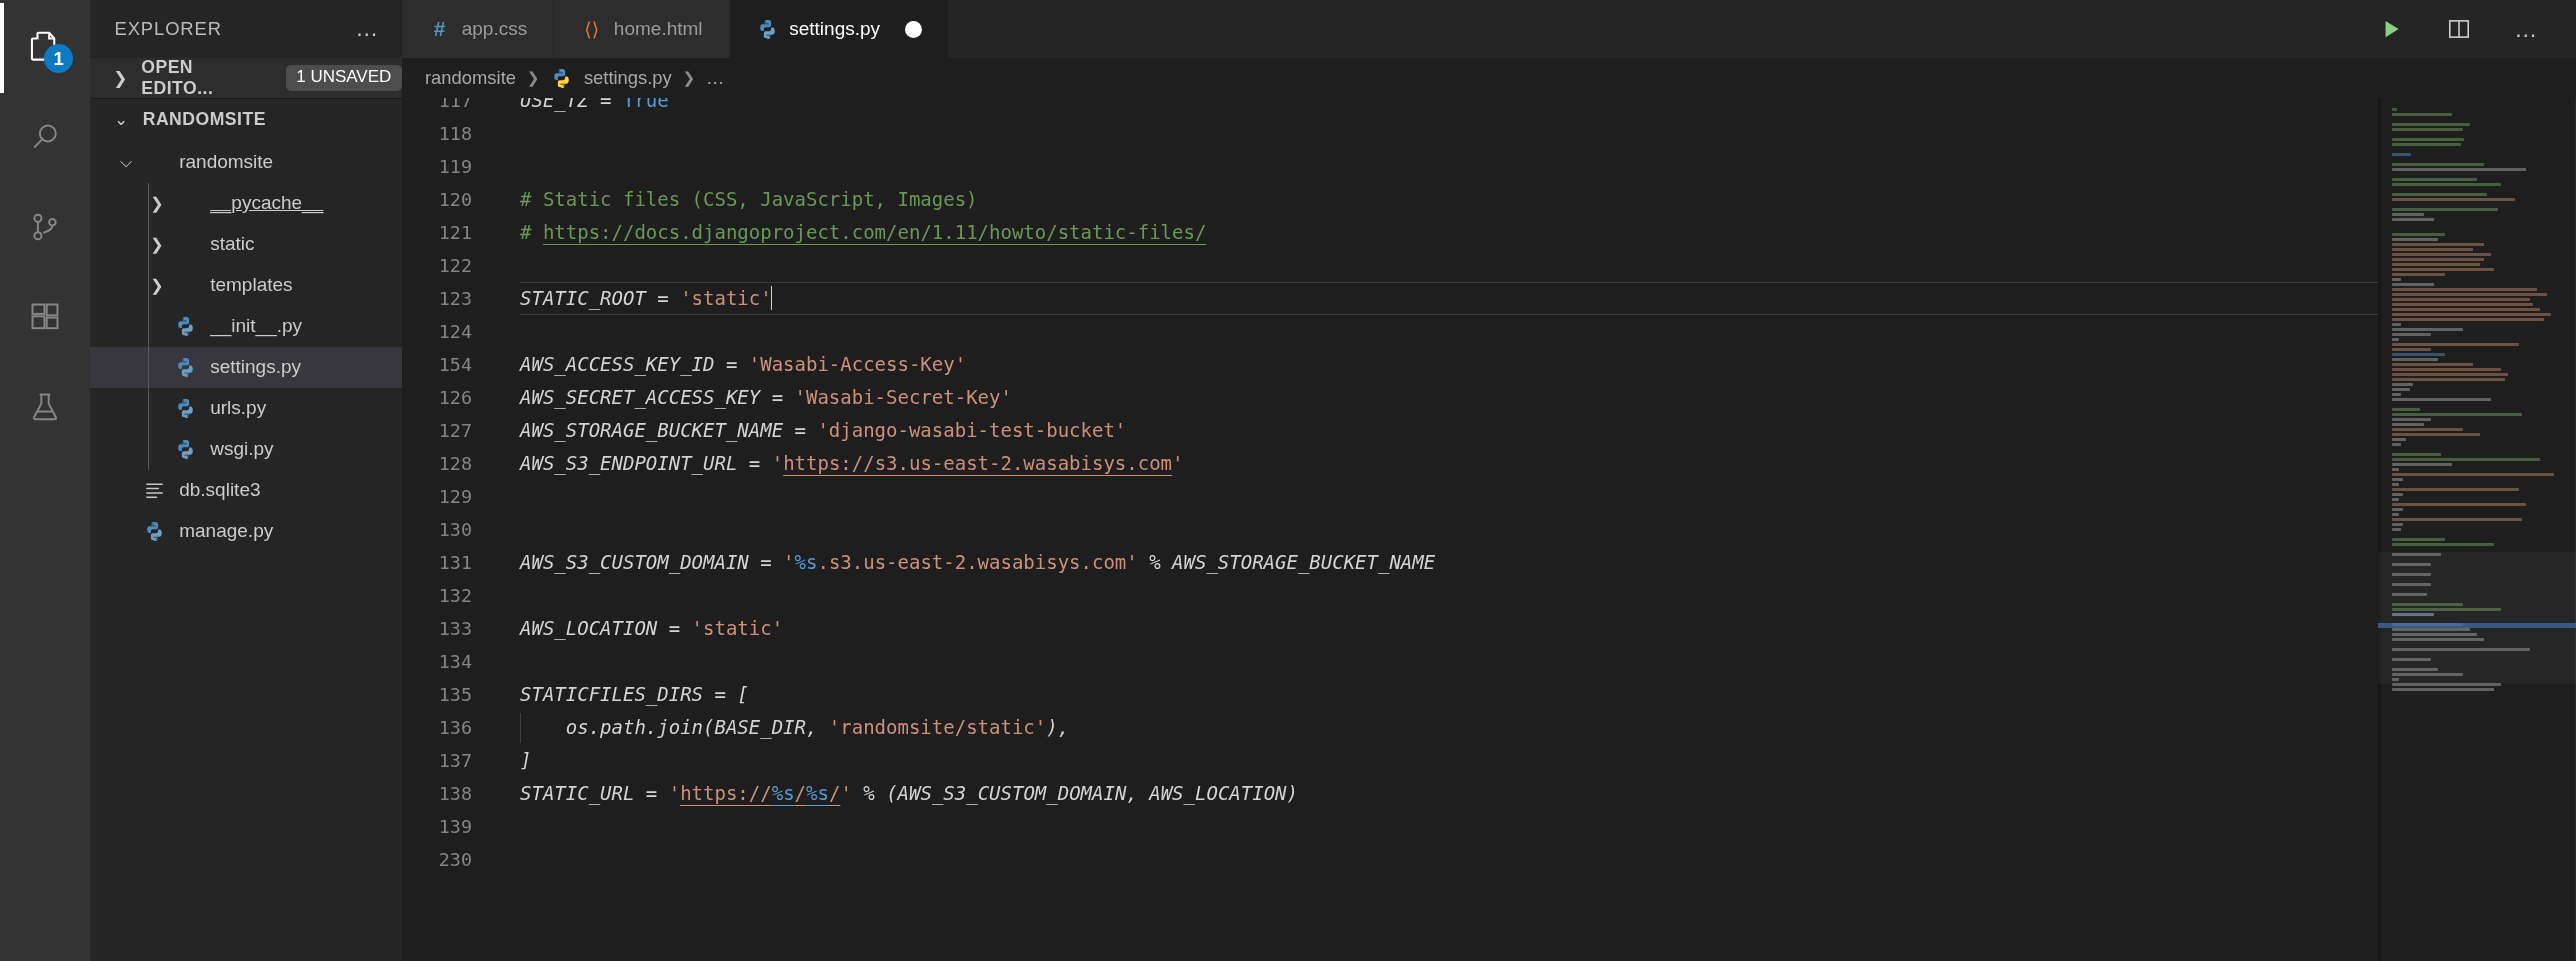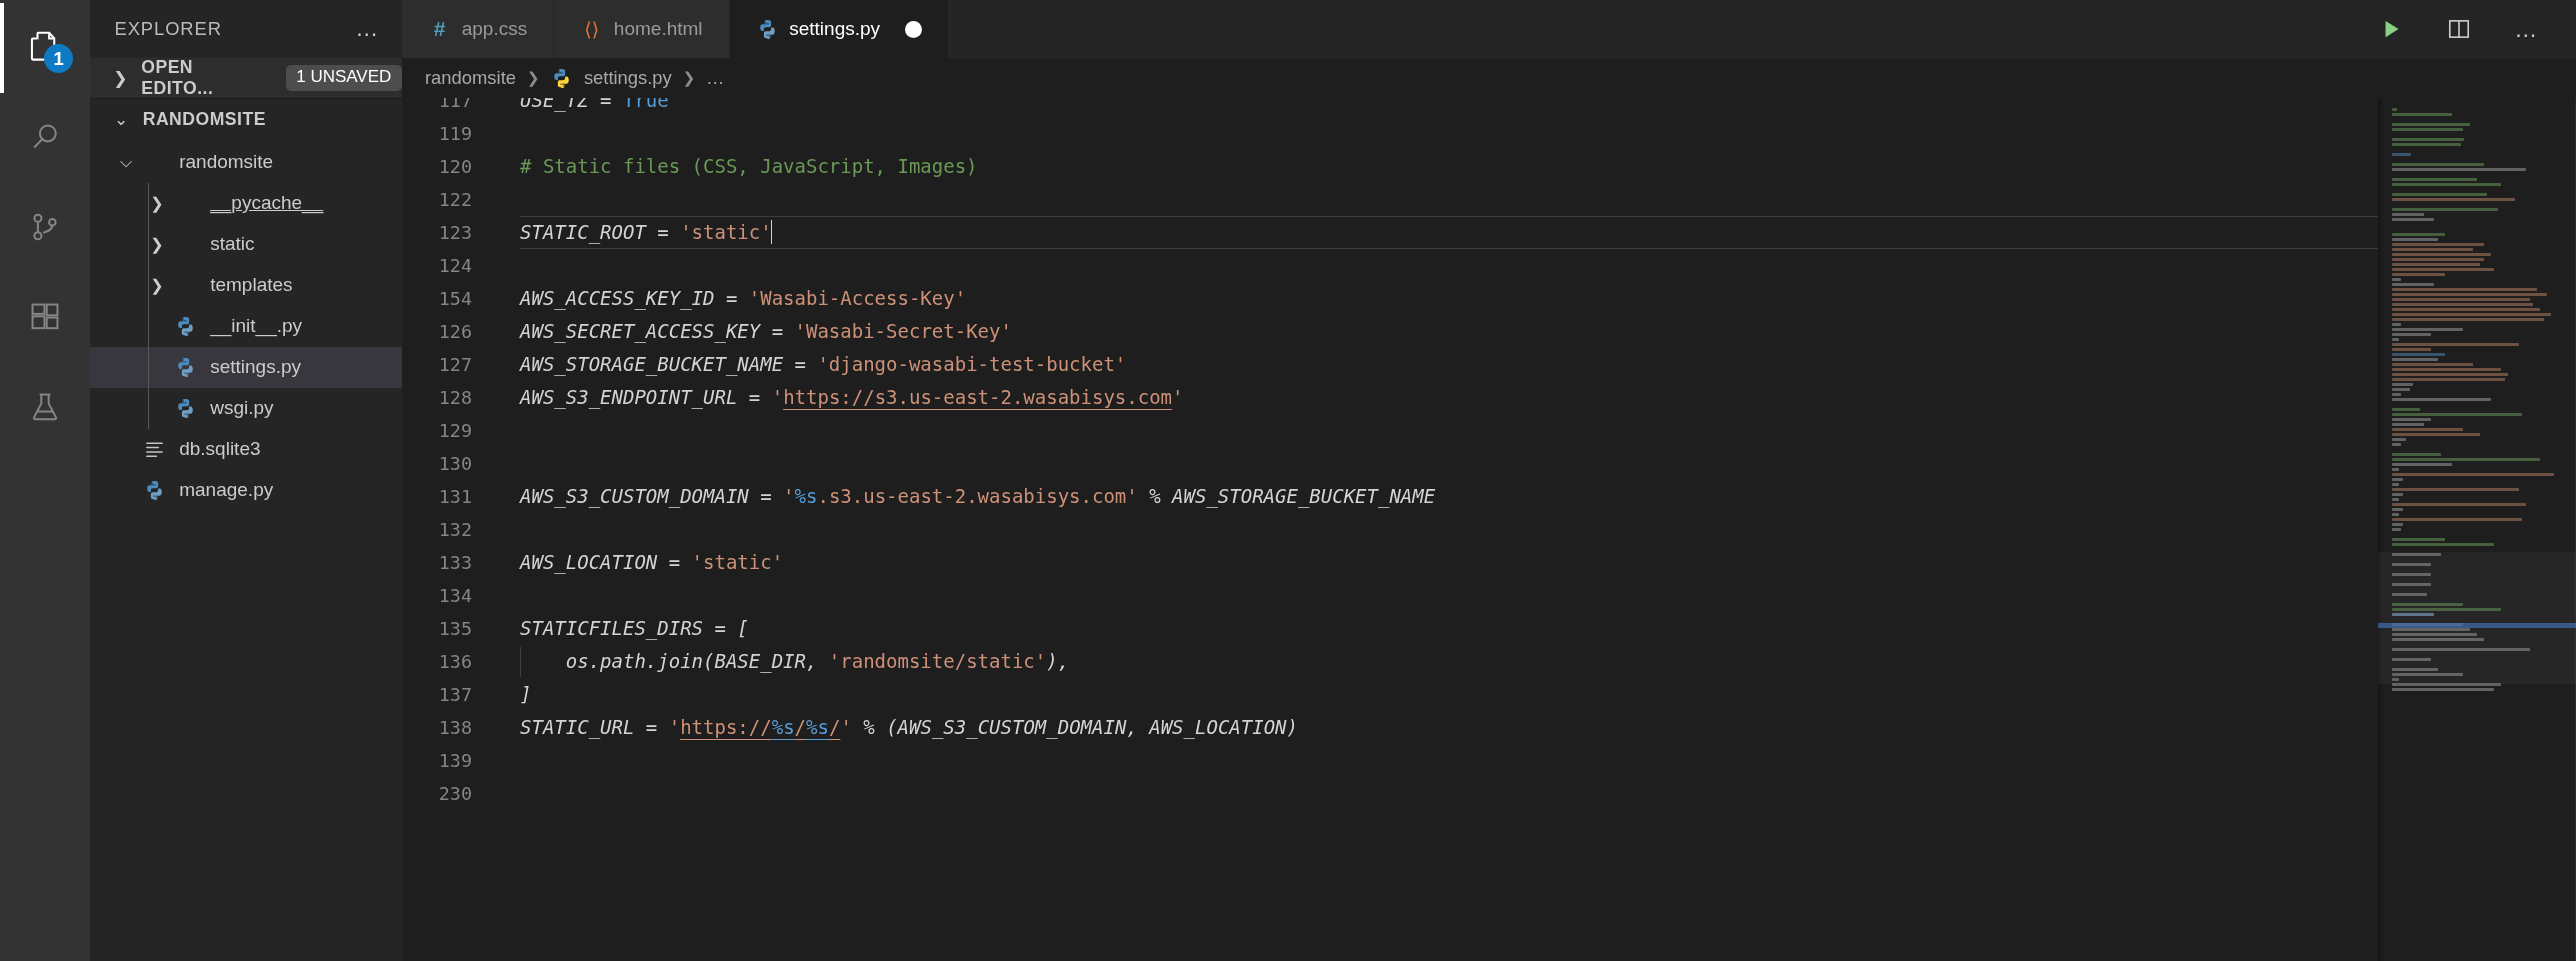--- a/index.html
+++ b/index.html
@@ -299,20 +299,32 @@
           <div class="indent-guide" style="left: 58px;"></div>
           <div style="width: 54px; flex: 0 0 54px;"></div>
           <span class="tree-arrow">&nbsp;</span>
           <span class="tree-icon">
             <svg class="pyicon" style="width:23px;height:23px" viewBox="0 0 24 24">
               <path d="M11.9 2.1c-1.7 0-3.2.3-3.2 2.1v1.6h4.5v.6H6.9S4.4 6.1 4.4 9.9c0 3.8 2.2 3.7 2.2 3.7h1.6v-1.8s-.1-2.2 2.1-2.2h3.4s2.1 0 2.1-2V4.3s.3-2.2-3.9-2.2zm-2.4 1.3c.4 0 .8.4.8.8s-.4.8-.8.8-.8-.4-.8-.8.4-.8.8-.8z" fill="#4b8bbe"></path>
               <path d="M12.1 21.9c1.7 0 3.2-.3 3.2-2.1v-1.6h-4.5v-.6h6.3s2.5-.3 2.5-4.1c0-3.8-2.2-3.7-2.2-3.7h-1.6v1.8s.1 2.2-2.1 2.2H10.3s-2.1 0-2.1 2v3.3s-.3 2.2 3.9 2.2zm2.4-1.3c-.4 0-.8-.4-.8-.8s.4-.8.8-.8.8.4.8.8-.4.8-.8.8z" fill="#6f9fc4"></path>
             </svg>
           </span>
           <span style="padding-left: 9.2px;">settings.py</span>
+        </div>
+        <div class="tree-row">
+          <div class="indent-guide" style="left: 58px;"></div>
+          <div style="width: 54px; flex: 0 0 54px;"></div>
+          <span class="tree-arrow">&nbsp;</span>
+          <span class="tree-icon">
+            <svg class="pyicon" style="width:23px;height:23px" viewBox="0 0 24 24">
+              <path d="M11.9 2.1c-1.7 0-3.2.3-3.2 2.1v1.6h4.5v.6H6.9S4.4 6.1 4.4 9.9c0 3.8 2.2 3.7 2.2 3.7h1.6v-1.8s-.1-2.2 2.1-2.2h3.4s2.1 0 2.1-2V4.3s.3-2.2-3.9-2.2zm-2.4 1.3c.4 0 .8.4.8.8s-.4.8-.8.8-.8-.4-.8-.8.4-.8.8-.8z" fill="#4b8bbe"></path>
+              <path d="M12.1 21.9c1.7 0 3.2-.3 3.2-2.1v-1.6h-4.5v-.6h6.3s2.5-.3 2.5-4.1c0-3.8-2.2-3.7-2.2-3.7h-1.6v1.8s.1 2.2-2.1 2.2H10.3s-2.1 0-2.1 2v3.3s-.3 2.2 3.9 2.2zm2.4-1.3c-.4 0-.8-.4-.8-.8s.4-.8.8-.8.8.4.8.8-.4.8-.8.8z" fill="#6f9fc4"></path>
+            </svg>
+          </span>
+          <span style="padding-left: 9.2px;">urls.py</span>
         </div>
         <div class="tree-row">
           <div class="indent-guide" style="left: 58px;"></div>
           <div style="width: 54px; flex: 0 0 54px;"></div>
           <span class="tree-arrow">&nbsp;</span>
           <span class="tree-icon">
             <svg class="pyicon" style="width:23px;height:23px" viewBox="0 0 24 24">
               <path d="M11.9 2.1c-1.7 0-3.2.3-3.2 2.1v1.6h4.5v.6H6.9S4.4 6.1 4.4 9.9c0 3.8 2.2 3.7 2.2 3.7h1.6v-1.8s-.1-2.2 2.1-2.2h3.4s2.1 0 2.1-2V4.3s.3-2.2-3.9-2.2zm-2.4 1.3c.4 0 .8.4.8.8s-.4.8-.8.8-.8-.4-.8-.8.4-.8.8-.8z" fill="#4b8bbe"></path>
               <path d="M12.1 21.9c1.7 0 3.2-.3 3.2-2.1v-1.6h-4.5v-.6h6.3s2.5-.3 2.5-4.1c0-3.8-2.2-3.7-2.2-3.7h-1.6v1.8s.1 2.2-2.1 2.2H10.3s-2.1 0-2.1 2v3.3s-.3 2.2 3.9 2.2zm2.4-1.3c-.4 0-.8-.4-.8-.8s.4-.8.8-.8.8.4.8.8-.4.8-.8.8z" fill="#6f9fc4"></path>
             </svg>
@@ -400,22 +412,24 @@
         </svg>
       </span>
       <span>settings.py</span>
       <span class="bc-sep">❯</span>
       <span>…</span>
     </div>
 
     <div class="editor-body">
       <div class="code-wrap" id="code-host">
           <div class="code-line" style="margin-top: -16px;"><span class="lineno">117</span><span class="code-text"><span class="t-plain">USE_TZ = </span><span class="t-keyword">True</span></span></div>
+          <div class="code-line"><span class="lineno">118</span><span class="code-text"></span></div>
           <div class="code-line"><span class="lineno">119</span><span class="code-text"></span></div>
           <div class="code-line"><span class="lineno">120</span><span class="code-text"><span class="t-comment"># Static files (CSS, JavaScript, Images)</span></span></div>
+          <div class="code-line"><span class="lineno">121</span><span class="code-text"><span class="t-comment"># </span><span class="t-link">https://docs.djangoproject.com/en/1.11/howto/static-files/</span></span></div>
           <div class="code-line"><span class="lineno">122</span><span class="code-text"></span></div>
           <div class="code-line"><div class="cur-line-box"></div><span class="lineno">123</span><span class="code-text"><span class="t-plain">STATIC_ROOT = </span><span class="t-string">'static'</span><span class="caret"></span></span></div>
           <div class="code-line"><span class="lineno">124</span><span class="code-text"></span></div>
           <div class="code-line"><span class="lineno">154</span><span class="code-text"><span class="t-plain">AWS_ACCESS_KEY_ID = </span><span class="t-string">'Wasabi-Access-Key'</span></span></div>
           <div class="code-line"><span class="lineno">126</span><span class="code-text"><span class="t-plain">AWS_SECRET_ACCESS_KEY = </span><span class="t-string">'Wasabi-Secret-Key'</span></span></div>
           <div class="code-line"><span class="lineno">127</span><span class="code-text"><span class="t-plain">AWS_STORAGE_BUCKET_NAME = </span><span class="t-string">'django-wasabi-test-bucket'</span></span></div>
           <div class="code-line"><span class="lineno">128</span><span class="code-text"><span class="t-plain">AWS_S3_ENDPOINT_URL = </span><span class="t-string">'</span><span class="t-slink">https://s3.us-east-2.wasabisys.com</span><span class="t-string">'</span></span></div>
           <div class="code-line"><span class="lineno">129</span><span class="code-text"></span></div>
           <div class="code-line"><span class="lineno">130</span><span class="code-text"></span></div>
           <div class="code-line"><span class="lineno">131</span><span class="code-text"><span class="t-plain">AWS_S3_CUSTOM_DOMAIN = </span><span class="t-string">'</span><span class="t-fmt-nu">%s</span><span class="t-string">.s3.us-east-2.wasabisys.com'</span><span class="t-plain"> % AWS_STORAGE_BUCKET_NAME</span></span></div>

